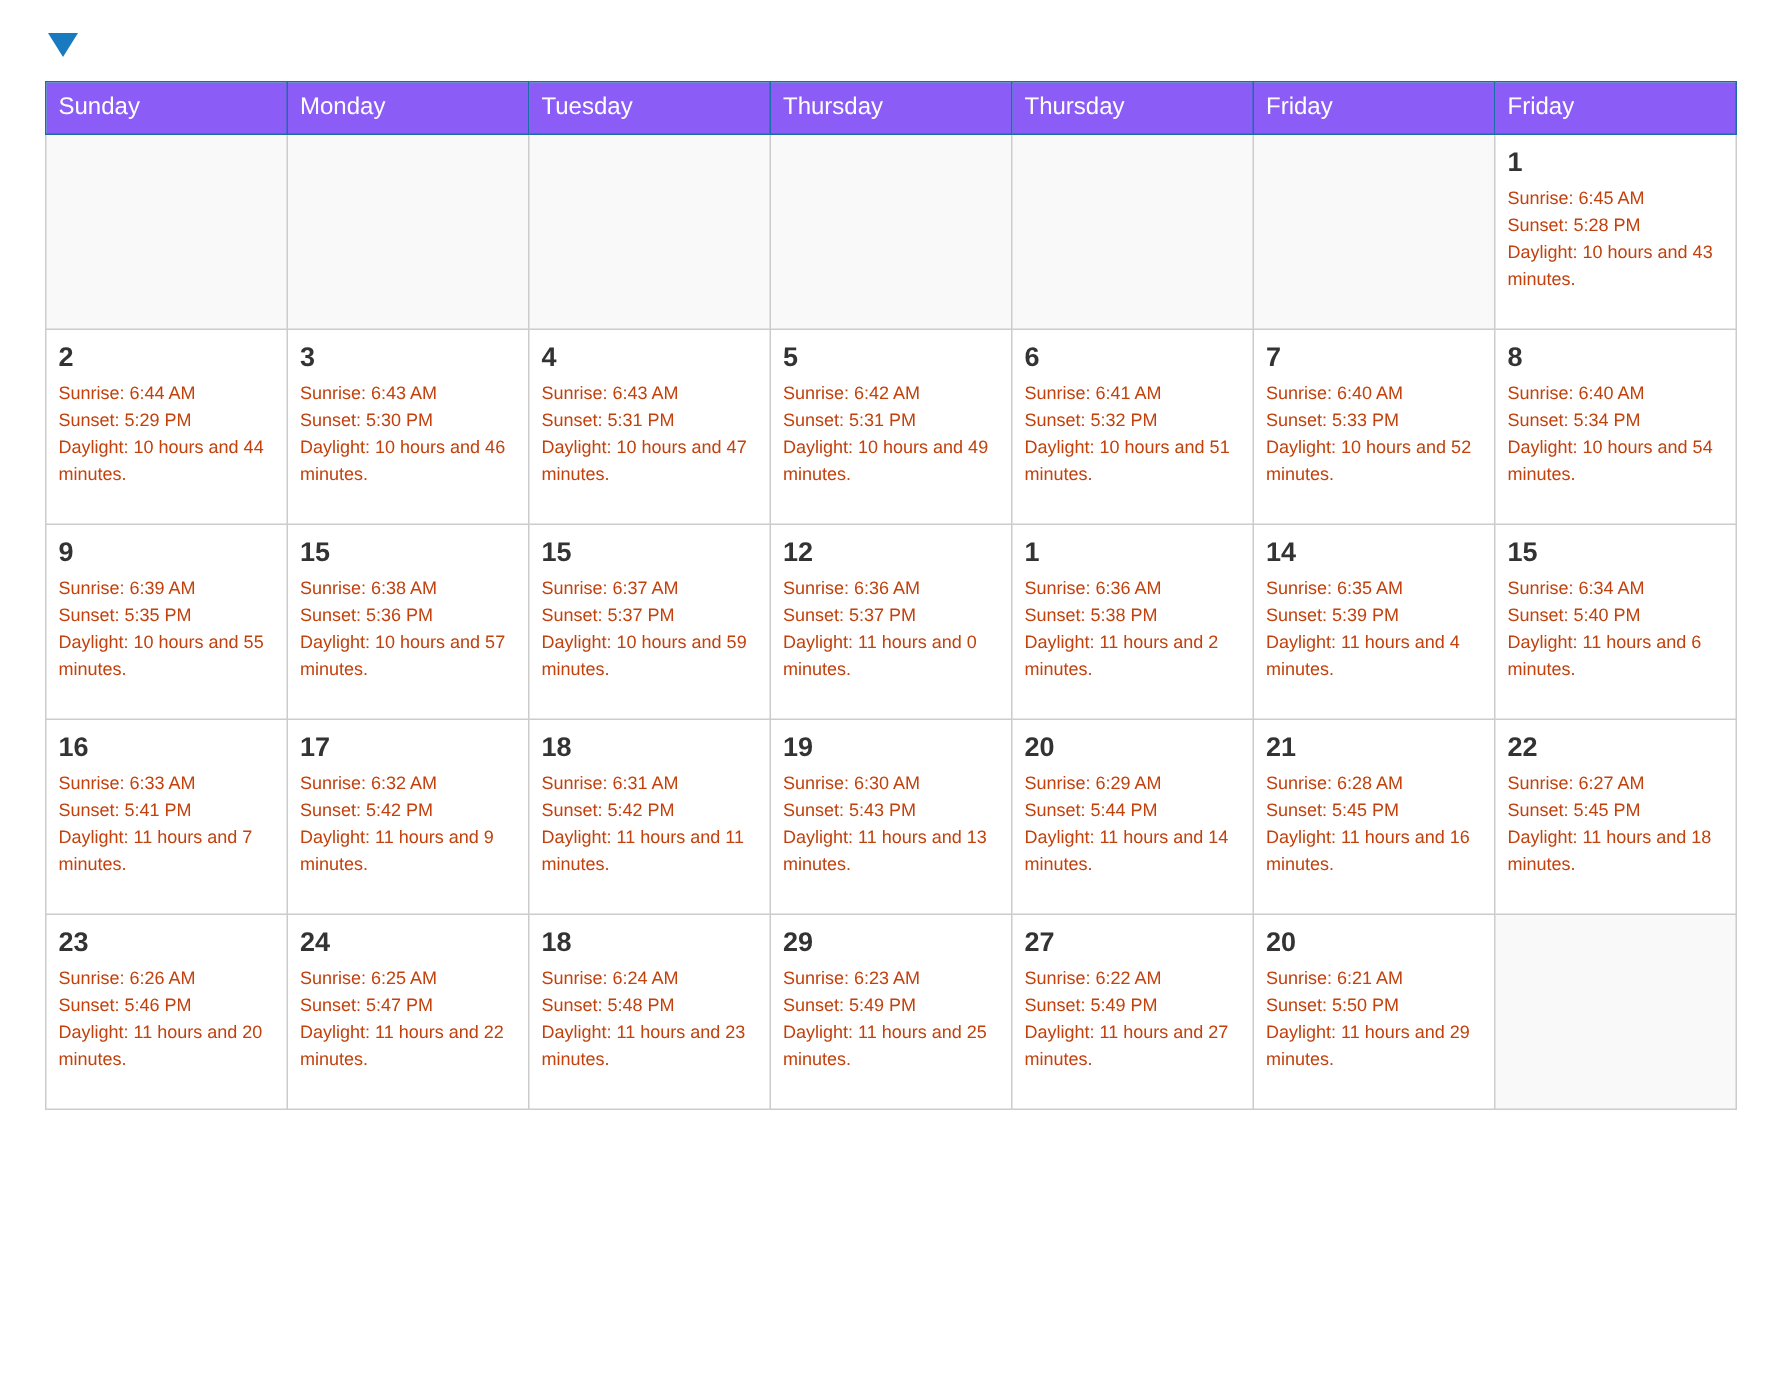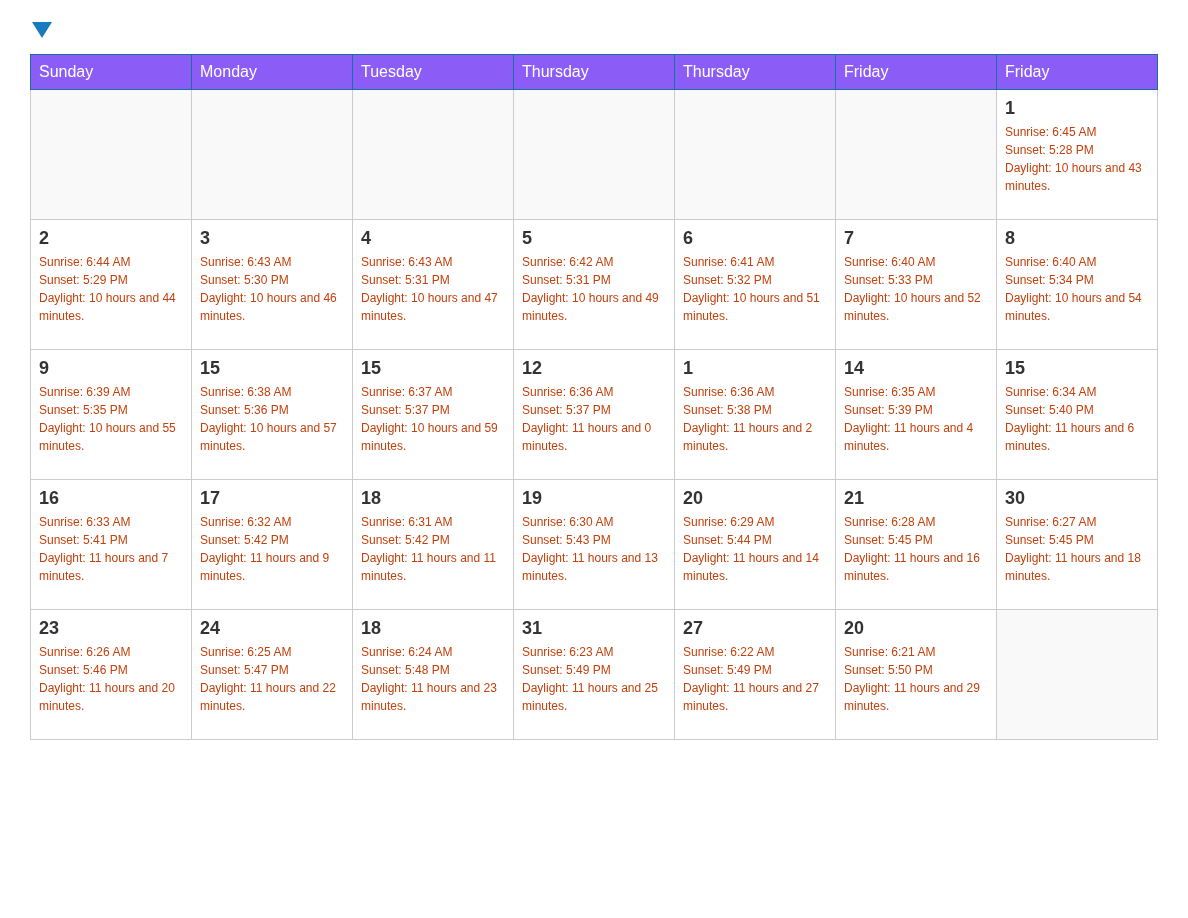--- a/index.html
+++ b/index.html
@@ -213,39 +213,39 @@
         </td>
         <td>
           <span class="day-number">20</span>
           <div class="day-info">Sunrise: 6:29 AM<br>Sunset: 5:44 PM<br>Daylight: 11 hours and 14 minutes.</div>
         </td>
         <td>
           <span class="day-number">21</span>
           <div class="day-info">Sunrise: 6:28 AM<br>Sunset: 5:45 PM<br>Daylight: 11 hours and 16 minutes.</div>
         </td>
         <td>
-          <span class="day-number">30</span>
+          <span class="day-number">22</span>
           <div class="day-info">Sunrise: 6:27 AM<br>Sunset: 5:45 PM<br>Daylight: 11 hours and 18 minutes.</div>
         </td>
       </tr>
       <tr>
         <td>
           <span class="day-number">23</span>
           <div class="day-info">Sunrise: 6:26 AM<br>Sunset: 5:46 PM<br>Daylight: 11 hours and 20 minutes.</div>
         </td>
         <td>
           <span class="day-number">24</span>
           <div class="day-info">Sunrise: 6:25 AM<br>Sunset: 5:47 PM<br>Daylight: 11 hours and 22 minutes.</div>
         </td>
         <td>
           <span class="day-number">18</span>
           <div class="day-info">Sunrise: 6:24 AM<br>Sunset: 5:48 PM<br>Daylight: 11 hours and 23 minutes.</div>
         </td>
         <td>
-          <span class="day-number">31</span>
+          <span class="day-number">29</span>
           <div class="day-info">Sunrise: 6:23 AM<br>Sunset: 5:49 PM<br>Daylight: 11 hours and 25 minutes.</div>
         </td>
         <td>
           <span class="day-number">27</span>
           <div class="day-info">Sunrise: 6:22 AM<br>Sunset: 5:49 PM<br>Daylight: 11 hours and 27 minutes.</div>
         </td>
         <td>
           <span class="day-number">20</span>
           <div class="day-info">Sunrise: 6:21 AM<br>Sunset: 5:50 PM<br>Daylight: 11 hours and 29 minutes.</div>
         </td>

